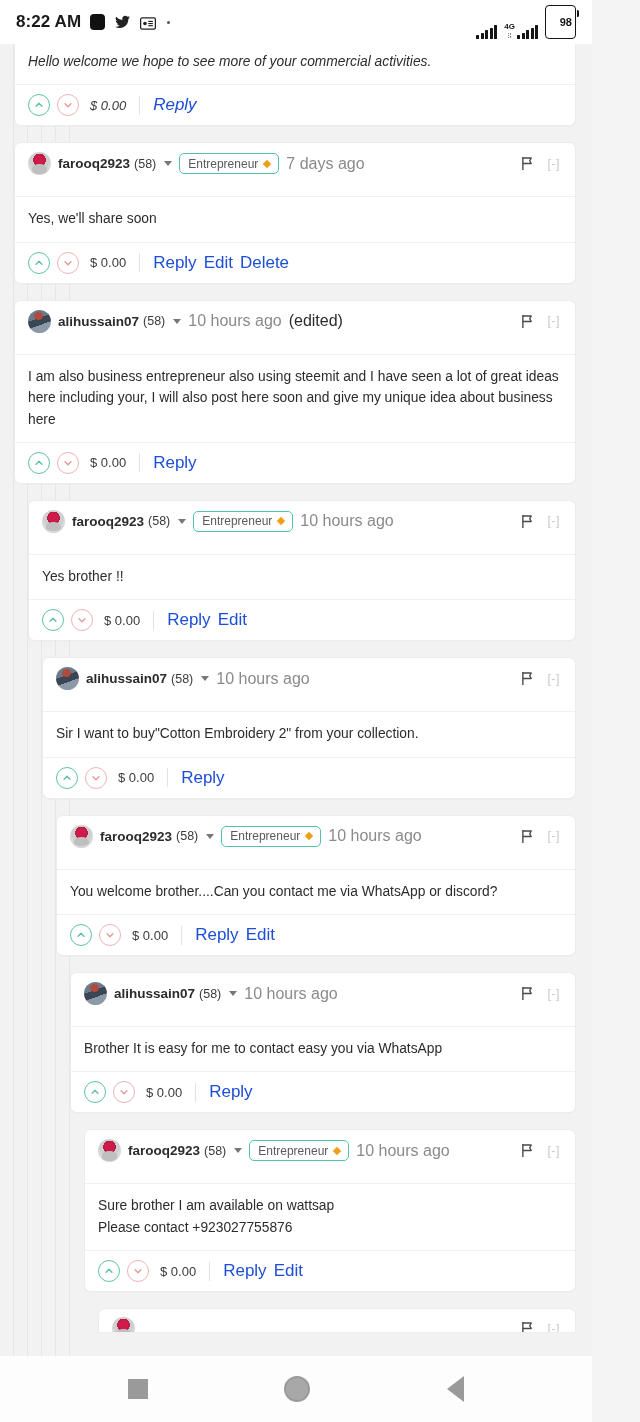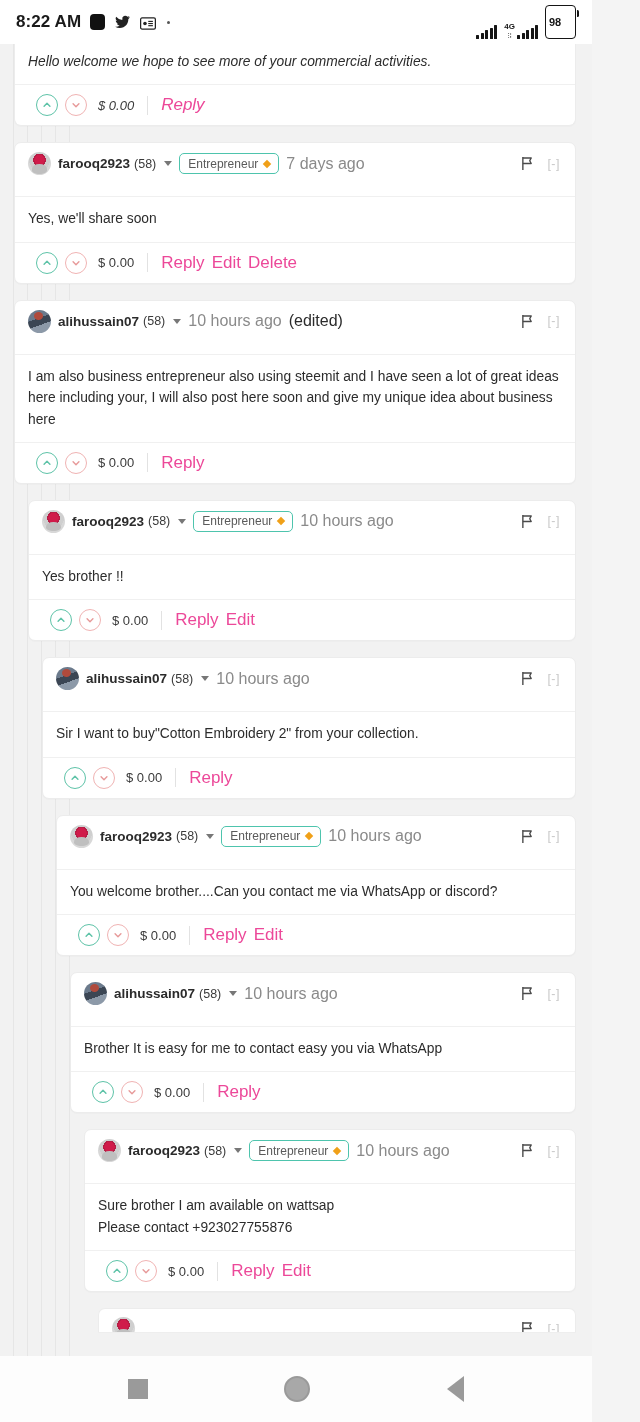--- a/index.html
+++ b/index.html
@@ -27,21 +27,21 @@
   .bars i{ width:3px; background:#151515; display:block; border-radius:.5px;}
   .bars i:nth-child(1){height:4px;} .bars i:nth-child(2){height:6px;}
   .bars i:nth-child(3){height:9px;} .bars i:nth-child(4){height:11px;}
   .bars i:nth-child(5){height:14px;}
   .net{ display:flex; align-items:flex-end; gap:2px; }
   .net-txt{ display:flex; flex-direction:column; align-items:center; line-height:1; }
   .net-txt .g{ font-size:8px; font-weight:700; color:#151515;}
   .net-txt .a{ font-size:7px; color:#151515; margin-top:1px;}
   .batt{
     border:1.6px solid #151515; border-radius:4px; height:16px; min-width:31px;
-    display:flex; align-items:center; justify-content:flex-start; padding:16px 3px; position:relative;
+    display:flex; align-items:center; justify-content:flex-end; padding:16px 3px; position:relative;
   }
   .batt span{ font-size:11px; font-weight:600; color:#151515; line-height:1;}
   .batt:after{content:"";position:absolute;right:-4px;top:4px;width:2.5px;height:7px;background:#151515;border-radius:0 1.5px 1.5px 0;}
 
   
   .feed{ position:absolute; top:44px; left:0; right:0; bottom:66px; background:#f2f2f2; overflow:hidden; }
 
   .thread-lines{ position:absolute; top:0; bottom:0; left:0; width:90px; pointer-events:none; }
   .thread-lines i{ position:absolute; top:0; bottom:0; width:1px; background:#e6e6e6; }
 
@@ -76,27 +76,27 @@
   .badge .dia{ width:6px;height:6px;background:#f0a018;transform:rotate(45deg);display:inline-block; }
   .time{ font-size:16px; color:#8a8a8a; white-space:nowrap; font-weight:400; }
   .edited{ font-size:16px; color:#2b2b2b; }
   .hright{ margin-left:auto; display:flex; align-items:center; gap:13px; padding-right:2px; }
   .flag svg{ display:block; }
   .collapse{ font-size:12.5px; color:#c9c9c9; letter-spacing:.5px; }
 
   .cbody{ padding:11px 13px 12px 13px; border-bottom:1px solid #f0f0f0; }
   .cbody p{ font-size:13.8px; line-height:1.55; color:#2c2c2c; }
 
-  .cfoot{ display:flex; align-items:center; padding:9px 21px; gap:0; }
+  .cfoot{ display:flex; align-items:center; padding:9px 13px; gap:0; }
   .vote{ width:22px;height:22px;border-radius:50%; display:flex;align-items:center;justify-content:center; }
   .vote.up{ border:1.4px solid #5ec3a8; }
   .vote.down{ border:1.4px solid #f0b3b3; margin-left:7px; }
   .payout{ font-size:13px; color:#3a3a3a; margin-left:11px; white-space:nowrap; }
   .divider{ width:1px; height:19px; background:#e2e2e2; margin:0 13px; }
-  .act{ font-size:17px; color:#ec4899; white-space:nowrap; }
+  .act{ font-size:17px; color:#1d4ed8; white-space:nowrap; }
   .act + .act{ margin-left:7px; }
 
   
   .navbar{
     position:absolute; left:0; right:0; bottom:0; height:66px; background:#fdfdfd;
     display:flex; align-items:center; justify-content:space-around; padding:0 60px;
   }
   .nav-sq{ width:20px;height:20px;background:#9a9a9a; }
   .nav-ci{ width:26px;height:26px;border-radius:50%;border:2.5px solid #9a9a9a;background:#a8a8a8; }
   .nav-tr{ width:0;height:0;border-top:13px solid transparent;border-bottom:13px solid transparent;border-right:17px solid #9a9a9a; }

